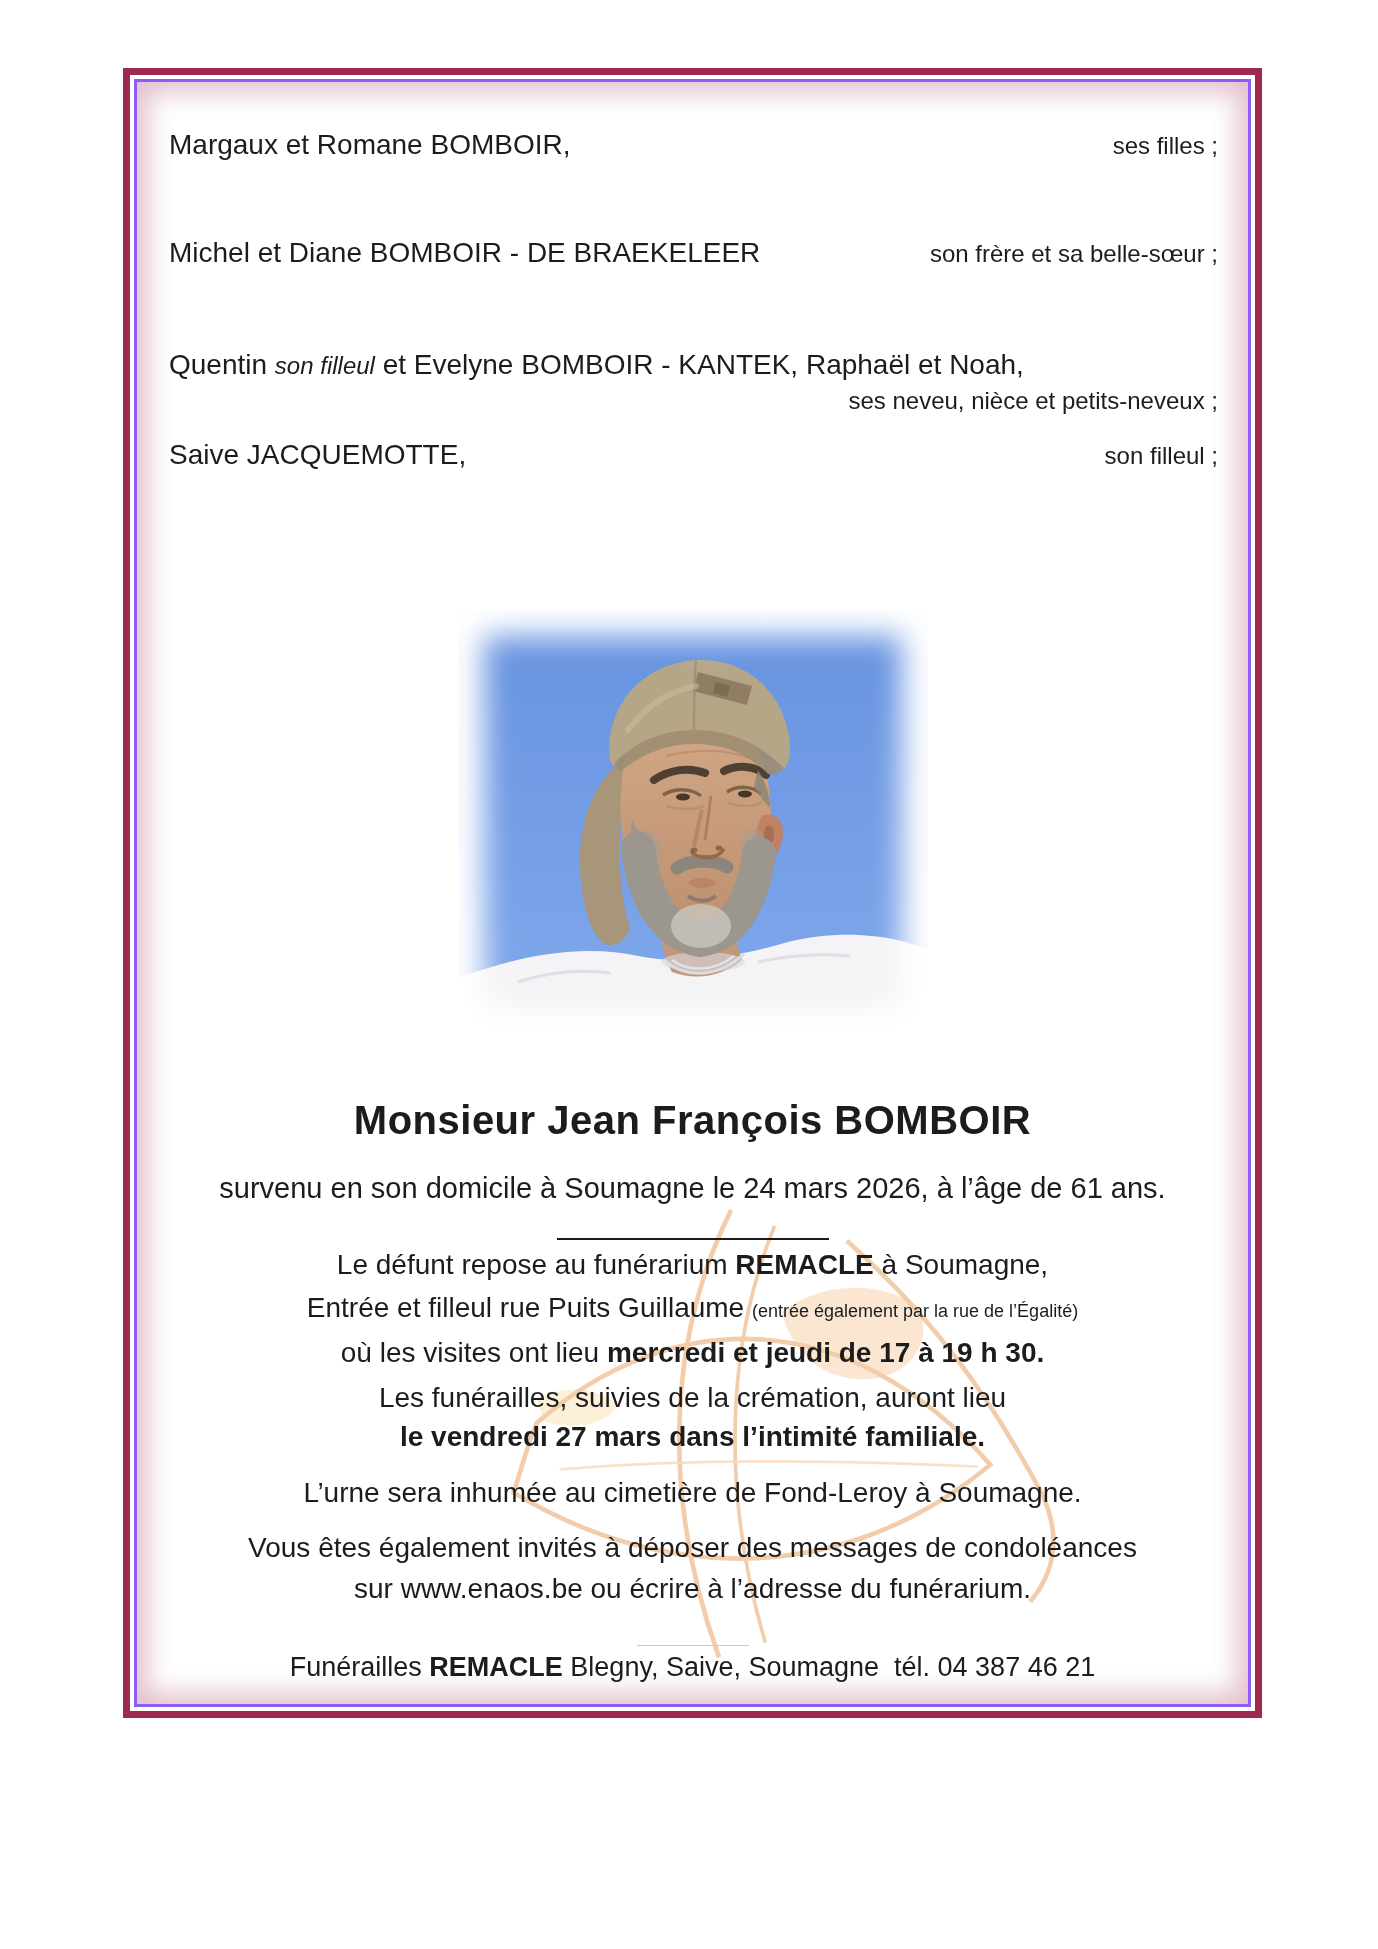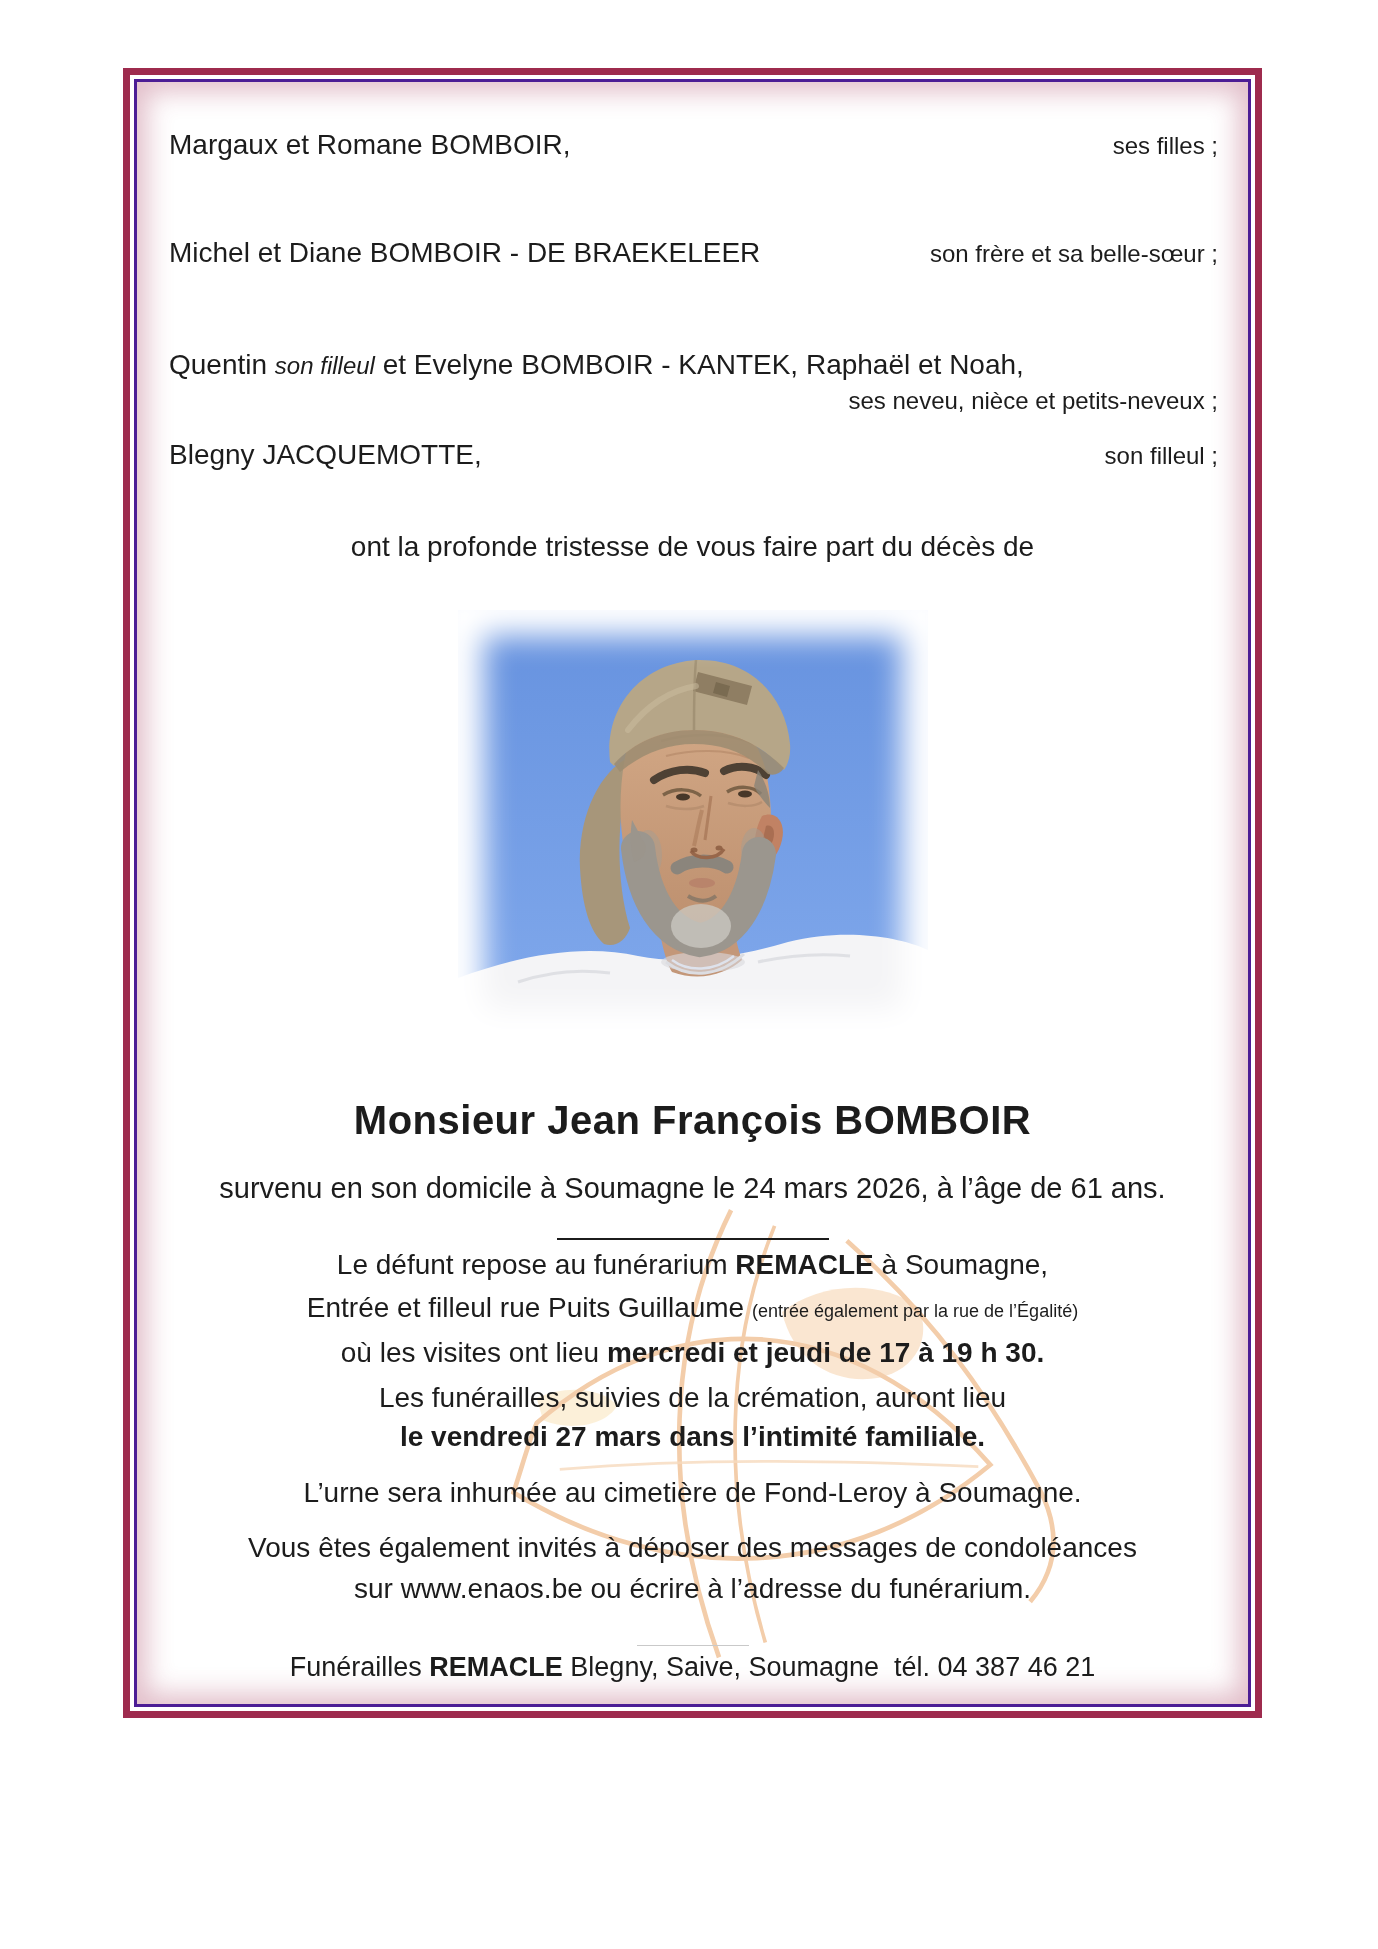--- a/index.html
+++ b/index.html
@@ -6,21 +6,21 @@
   body {
     width:1378px; height:1949px; background:#ffffff;
     font-family:"Liberation Sans", sans-serif; color:#1c1c1c;
     position:relative; overflow:hidden;
   }
   .card {
     position:absolute; left:123px; top:68px; width:1139px; height:1650px;
     border:7px solid #9e2b4e; box-sizing:border-box; background:#fff;
   }
   .card-gap {
-    position:absolute; inset:4px; border:3px solid #4c1d95;
+    position:absolute; inset:4px; border:3px solid #8b5cf6;
     box-shadow: inset 0 0 26px 10px rgba(158,43,78,.30);
     text-decoration: underline;
   }
   
   .watermark { position:absolute; left:280px; top:1105px; width:730px; height:500px; z-index:0; }
   .fam-row {
     position:absolute; left:32px; right:30px; height:36px; line-height:36px;
     display:flex; justify-content:space-between; align-items:baseline; z-index:2;
   }
   .fam-name { font-size:28px; white-space:nowrap; }
@@ -82,25 +82,24 @@
     </div>
     <div class="fam-row" style="top:153px">
       <span class="fam-name">Michel et Diane BOMBOIR - DE BRAEKELEER</span>
       <span class="fam-rel">son frère et sa belle-sœur ;</span>
     </div>
     <div class="fam-row-wide" style="top:265px">
       <div class="line1"><span class="prewrap">Quentin </span><span class="fam-italic">son filleul</span><span class="prewrap"> et Evelyne BOMBOIR - KANTEK, Raphaël et Noah,</span></div>
       <div class="line2">ses neveu, nièce et petits-neveux ;</div>
     </div>
     <div class="fam-row" style="top:355px">
-      <span class="fam-name">Blegny JACQUEMOTTE,</span>
+      <span class="fam-name">Saive JACQUEMOTTE,</span>
       <span class="fam-rel">son filleul ;</span>
     </div>
 
-    <div class="center-line intro">ont la profonde tristesse de vous faire part du décès de</div>
 
     <div class="photo">
       <svg viewBox="0 0 470 425">
         <defs>
           <linearGradient id="sky" x1="0" y1="0" x2="0" y2="1">
             <stop offset="0" stop-color="#6792dd"></stop>
               <stop offset="1" stop-color="#82a9ea"></stop>
           </linearGradient>
           <linearGradient id="skin" x1="0" y1="0" x2="0" y2="1">
             <stop offset="0" stop-color="#d2a988"></stop>

